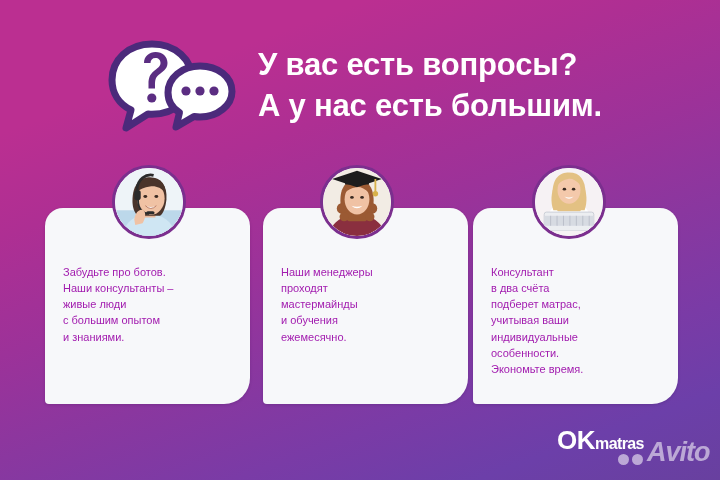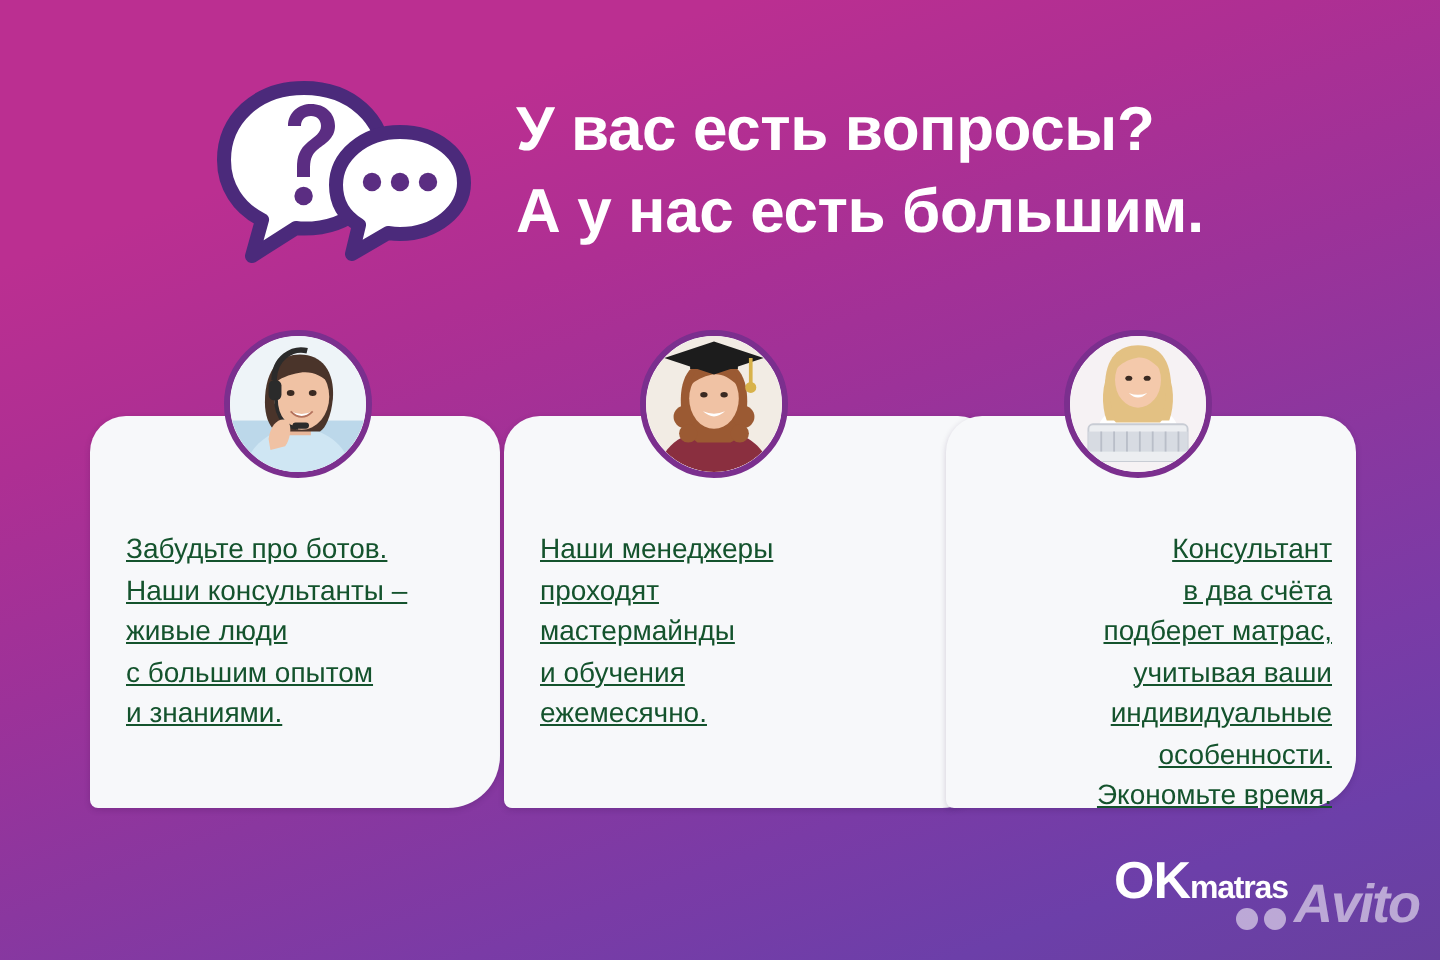--- a/index.html
+++ b/index.html
@@ -70,34 +70,33 @@
   .card {
     position: absolute;
     top: 43px;
     width: 205px;
     height: 196px;
     background: #f7f8fa;
     border-radius: 18px 18px 26px 4px;
     box-shadow: 0 1px 3px rgba(40, 10, 60, 0.18);
   }
   .card.c1 { left: 45px; }
-  .card.c2 { left: 252px; padding-left: 40px; }
-  .card.c3 { left: 473px; text-align: right; }
+  .card.c2 { left: 263px; }
+  .card.c3 { left: 473px; }
 
   .card-text {
     position: absolute;
     left: 18px;
     top: 56px;
     right: 12px;
-    color: #14532d;
-    font-size: 14px;
+    color: #a21caf;
+    font-size: 11px;
     line-height: 1.47;
     font-weight: normal;
     white-space: pre-line;
-    text-decoration: underline;
   }
 
   
   .avatar {
     position: absolute;
     top: 0px;
     width: 74px;
     height: 74px;
     border-radius: 50%;
     background: #ffffff;

